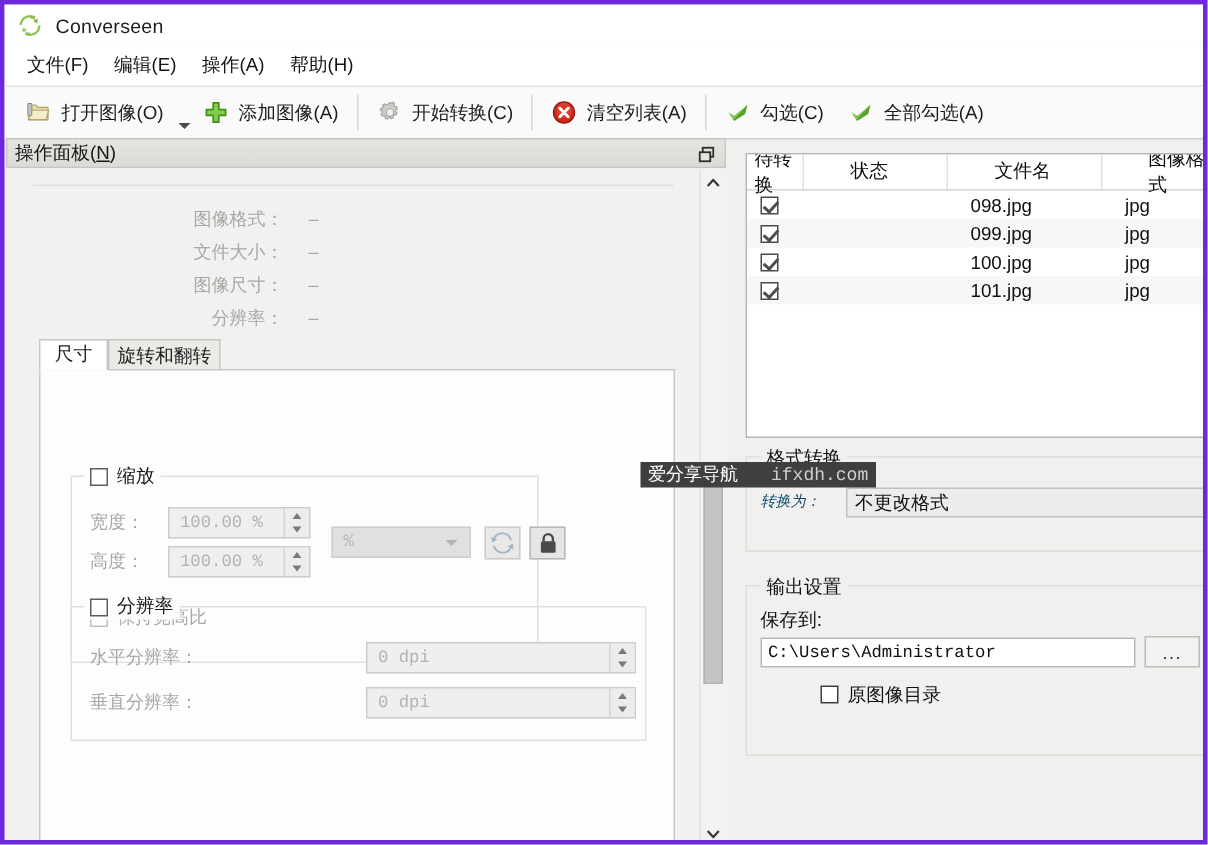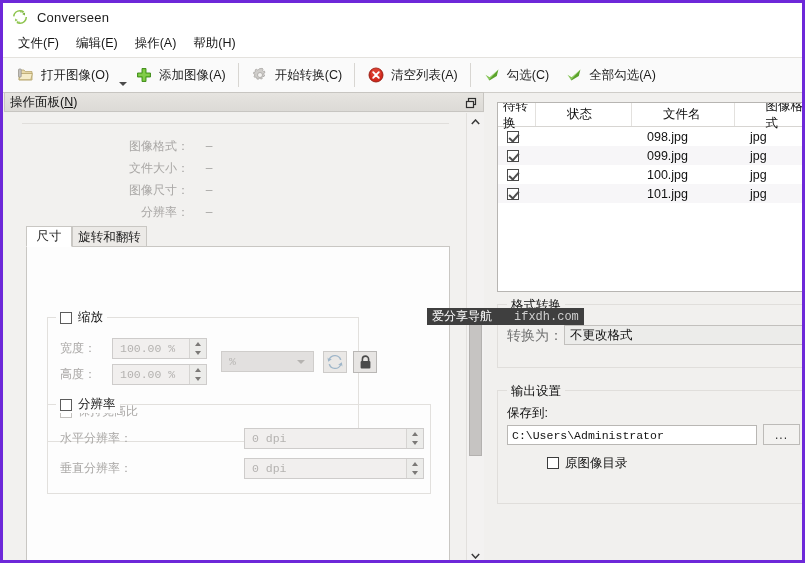--- a/index.html
+++ b/index.html
@@ -407,21 +407,21 @@
           <span class="fcb"></span>
         </div>
       <div class="fl-td" style="width:94px;"></div>
       <div class="fl-td" style="width:103px;">101.jpg</div>
       <div class="fl-td" style="width:62px;">jpg</div>
     </div>
   </div>
 
   <div class="rgroup" style="left:494px;top:301px;width:320px;height:64px;">
     <div class="rgb-title">格式转换</div>
-    <div style="position:absolute;left:9px;top:22px;font-size:14px;color:#737373;">转换为：</div>
+    <div style="position:absolute;left:9px;top:22px;font-size:10px;color:#0c4a6e;font-style:italic;">转换为：</div>
     <div class="rcombo" style="left:66px;top:20px;width:310px;">
       <span>不更改格式</span>
     </div>
   </div>
 
   <div class="rgroup" style="left:494px;top:387px;width:320px;height:114px;">
     <div class="rgb-title">输出设置</div>
     <div style="position:absolute;left:9px;top:14px;font-size:12.5px;color:#101010;">保存到:</div>
     <div class="textinput" style="left:9px;top:34px;width:250px;">
       <span>C:\Users\Administrator</span>

